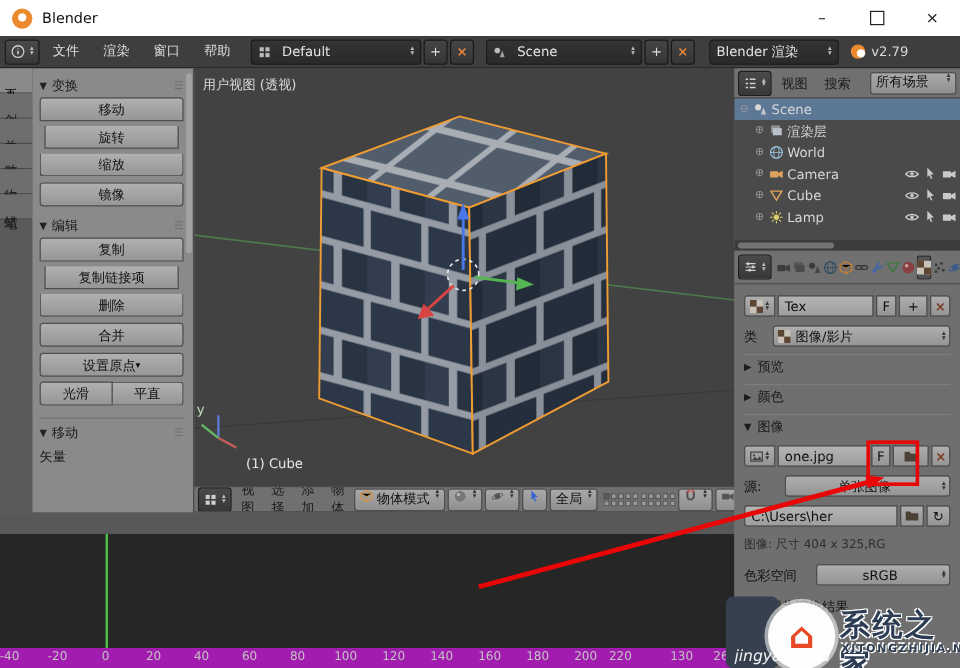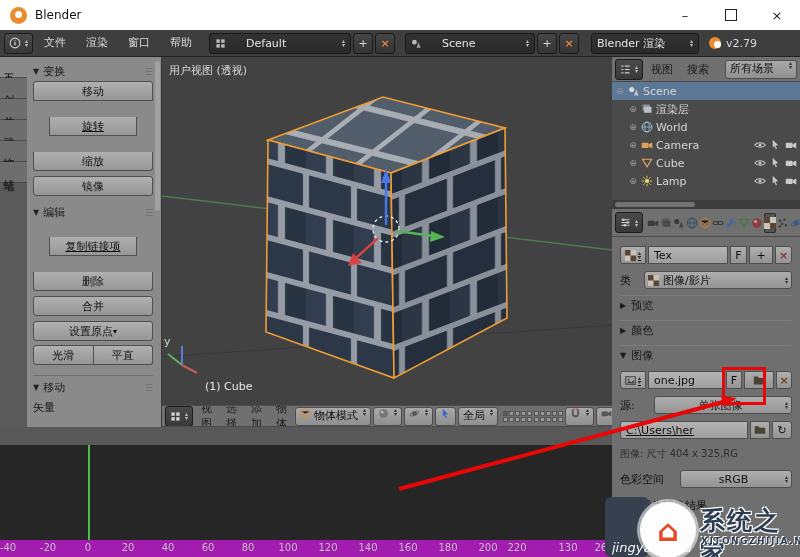--- a/index.html
+++ b/index.html
@@ -16,21 +16,21 @@
   .applogo::after{content:"";position:absolute;left:5px;top:4px;width:7px;height:7px;border-radius:50%;background:#fff;}
   .wctrls{margin-left:auto;display:flex;height:100%;}
   .wctrl{width:46px;height:100%;display:flex;align-items:center;justify-content:center;color:#222;font-size:13px;}
   .maxbox{width:10px;height:10px;border:1.5px solid #222;}
 
   
   #menubar{left:0;top:30px;width:800px;height:27px;background:#3e3e3e;border-bottom:1px solid #232323;
            display:flex;align-items:center;color:#d9d9d9;gap:2px;padding:0 4px;box-sizing:border-box;}
   .menuitem{padding:0 9px;line-height:26px;color:#dcdcdc;}
   .mdd{background:linear-gradient(#333,#2a2a2a);border:1px solid #191919;border-radius:3px;height:19px;
-       display:flex;align-items:center;padding:0 5px;gap:20px;color:#e4e4e4;}
+       display:flex;align-items:center;padding:0 5px;gap:9px;color:#e4e4e4;}
   .ud{display:inline-flex;flex-direction:column;line-height:4px;font-size:6px;color:#bbb;margin-left:2px;}
   .sqbtn{background:linear-gradient(#454545,#353535);border:1px solid #191919;border-radius:3px;height:19px;min-width:18px;
          display:flex;align-items:center;justify-content:center;color:#ddd;}
   .orange{color:#e6863c;font-weight:bold;}
   .ebtn{background:linear-gradient(#4a4a4a,#383838);border:1px solid #1c1c1c;border-radius:3px;height:19px;
         display:flex;align-items:center;padding:0 4px;gap:2px;}
   .ic{display:inline-block;vertical-align:middle;}
 
   
   #tabstrip{left:0;top:57px;width:27px;height:370px;background:#5a5a5a;border-right:1px solid #454545;
@@ -42,21 +42,21 @@
 
   
   #toolshelf{left:27px;top:57px;width:135px;height:370px;background:#8a8a8a;border-right:1px solid #3a3a3a;
              box-sizing:border-box;padding:4px 8px 0 6px;color:#141414;}
   .phead{display:flex;align-items:center;color:#1a1a1a;height:17px;margin-top:2px;}
   .phead .tri{font-size:8px;margin-right:4px;color:#222;}
   .grip{margin-left:auto;color:#6d6d6d;font-size:9px;}
   .tbtn{background:linear-gradient(#b0b0b0,#969696);border:1px solid #4f4f4f;border-radius:3px;height:18px;
         display:flex;align-items:center;justify-content:center;color:#101010;margin:1px 0;}
   .tbtn.first{border-radius:3px 3px 0 0;margin-bottom:0;}
-  .tbtn.mid{border-radius:0;margin:16px;border-top:none;text-decoration:underline;}
+  .tbtn.mid{border-radius:0;margin:4px;border-top:none;}
   .tbtn.last{border-radius:0 0 3px 3px;margin-top:0;border-top:none;}
   .half{display:flex;}
   .half .tbtn{flex:1;}
   .shelf-scroll{position:absolute;right:1px;top:4px;width:5px;height:150px;background:#a2a2a2;border-radius:3px;}
 
   
   #viewport{left:162px;top:57px;width:450px;height:348px;background:#424242;overflow:hidden;}
   .vplabel{position:absolute;color:#d8d8d8;font-size:11px;}
   
   #vheader{left:162px;top:405px;width:450px;height:22px;background:#707070;border-top:1px solid #4c4c4c;
@@ -90,21 +90,21 @@
   
   #props-tabs{left:612px;top:209px;width:188px;height:28px;background:#707070;border-bottom:1px solid #4a4a4a;
               display:flex;align-items:center;gap:1px;padding:0 3px;box-sizing:border-box;}
   .ptab{width:15px;height:20px;display:flex;align-items:center;justify-content:center;border-radius:2px;}
   .ptab.active{background:#545454;box-shadow:inset 0 0 0 1px #2f2f2f;}
   #props{left:612px;top:237px;width:188px;height:320px;background:#6f6f6f;color:#121212;
          box-sizing:border-box;padding:0 8px;}
   .prow{display:flex;align-items:center;margin-top:7px;gap:2px;}
   .pbtn{background:linear-gradient(#aeaeae,#949494);border:1px solid #4e4e4e;height:18px;
         display:flex;align-items:center;justify-content:center;color:#101010;padding:0 3px;box-sizing:border-box;}
-  .rl{border-radius:3px 0 0 3px;text-decoration:underline;}
+  .rl{border-radius:3px 0 0 3px;}
   .rr{border-radius:0 3px 3px 0;}
   .rb{border-radius:3px;}
   .pfield{background:linear-gradient(#b4b4b4,#9e9e9e);border:1px solid #4e4e4e;height:18px;display:flex;
           align-items:center;padding:0 5px;color:#0e0e0e;box-sizing:border-box;}
   .pphead{display:flex;align-items:center;height:18px;margin-top:6px;color:#1a1a1a;border-top:1px solid #7d7d7d;}
   .pinfo{color:#2e2e2e;font-size:10px;margin-top:8px;}
   .cbox{width:12px;height:12px;background:#9a9a9a;border:1px solid #474747;border-radius:2px;margin-right:5px;}
 
   
   #redbox{left:722px;top:367px;width:38px;height:32px;border:3px solid #e90606;z-index:70;}
@@ -304,20 +304,21 @@
     <div class="tbtn first">移动</div>
     <div class="tbtn mid">旋转</div>
     <div class="tbtn last">缩放</div>
     <div class="tbtn rb" style="margin-top:5px">镜像</div>
 
     <div class="phead" style="margin-top:8px">
       <span class="tri">▼</span>
       <span>编辑</span>
       <span class="grip">☰</span>
     </div>
+    <div class="tbtn first">复制</div>
     <div class="tbtn mid">复制链接项</div>
     <div class="tbtn last">删除</div>
     <div class="tbtn rb" style="margin-top:5px">合并</div>
     <div class="tbtn rb" style="margin-top:5px;justify-content:center;padding:0 16px">
       <span>设置原点</span>
       <span style="font-size:8px">▾</span>
     </div>
     <div class="half" style="margin-top:3px">
       <div class="tbtn" style="border-radius:3px 0 0 3px">光滑</div>
       <div class="tbtn" style="border-radius:0 3px 3px 0;border-left:none">平直</div>

